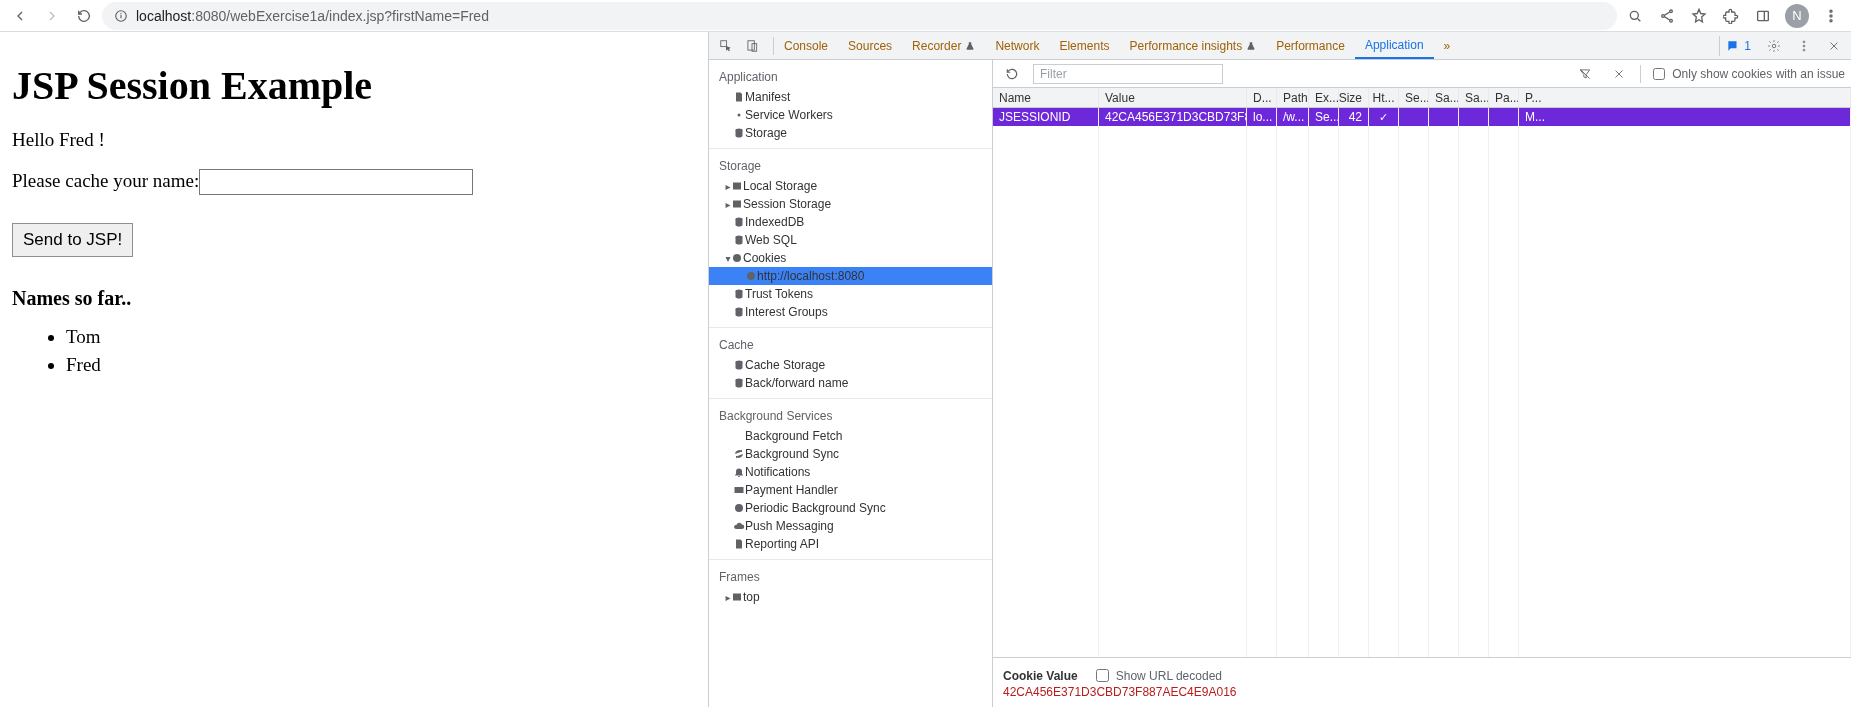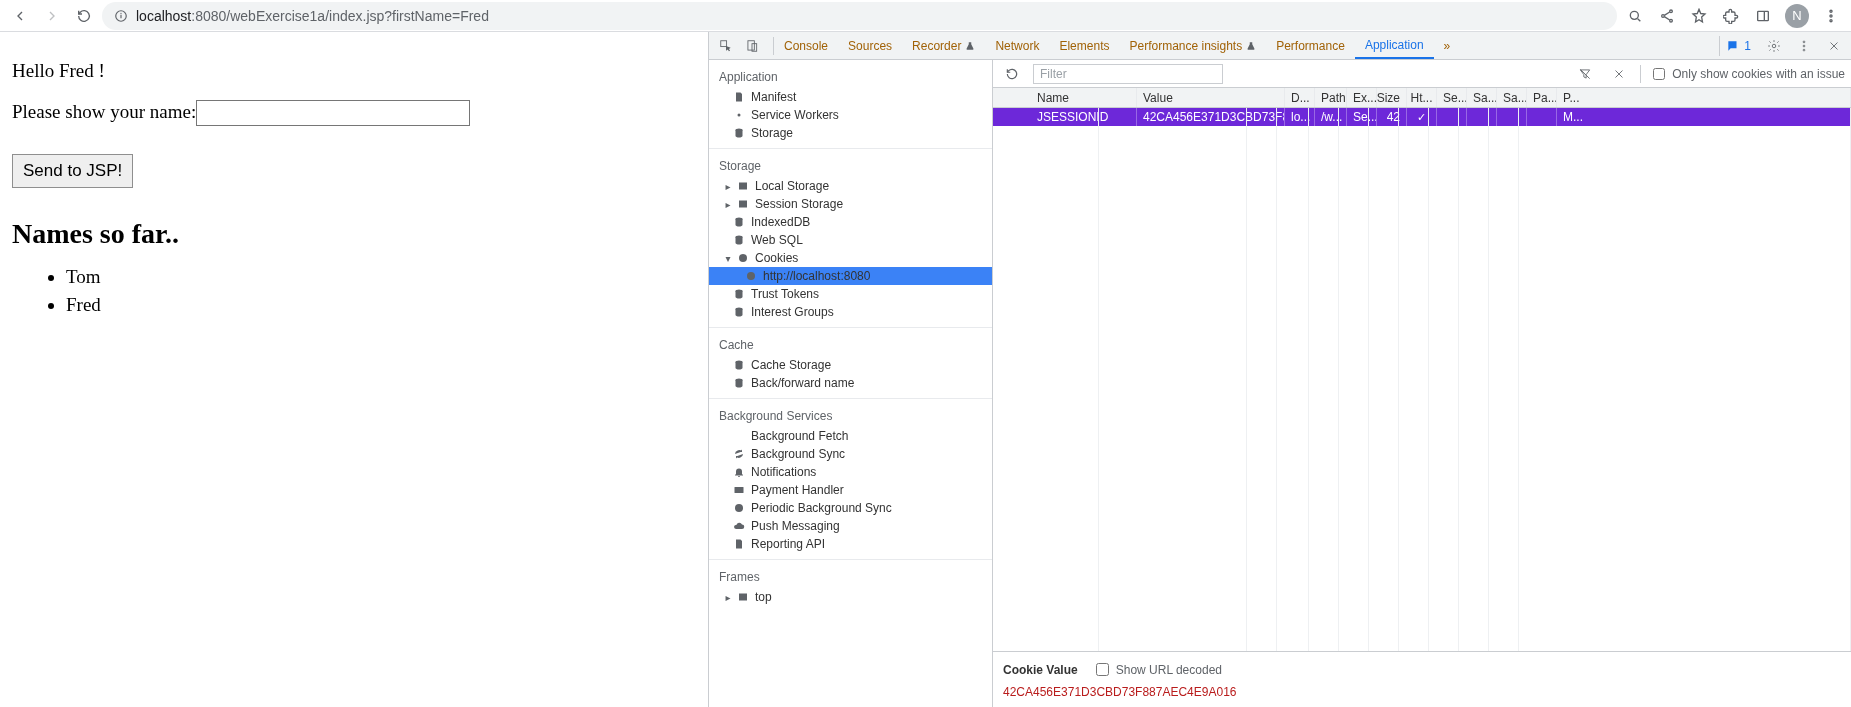--- a/index.html
+++ b/index.html
@@ -15,58 +15,58 @@
   .omni-path { color:#5f6368; }
   .avatar { width:24px; height:24px; border-radius:50%; background:#9aa0a6; color:#fff; display:flex; align-items:center; justify-content:center; font-weight:500; font-size:13px; margin:0 4px; }
   
   .content-row { flex:1; display:flex; min-height:0; }
   
   .page { width:708px; padding:10px 12px; font-family: "Times New Roman", serif; color:#000; overflow:auto; }
   .page h1 { font-size:40px; margin:20px 0 20px; font-weight:bold; }
   .page p { font-size:19px; margin:18px 0; }
   .page input[type=text] { font-size:16px; width:274px; height:26px; border:1px solid #767676; padding:2px 4px; vertical-align:baseline; background:#fff; }
   .page button { font-family: Arial, sans-serif; font-size:17px; padding:6px 10px; background:#efefef; border:1px solid #8f8f8f; margin-top:10px; }
-  .page h2 { font-size:28px; margin:30px 0 16px; font-weight:bold; }
+  .page h2 { font-size:20px; margin:30px 0 16px; font-weight:bold; }
   .page ul { margin:8px 0; padding-left:54px; }
   .page li { font-size:19px; margin:6px 0; }
   
   .devtools { flex:1; border-left:1px solid #cacdd1; display:flex; flex-direction:column; background:#fff; min-width:0; }
   .dt-tabs { height:28px; display:flex; align-items:center; border-bottom:1px solid #cacdd1; padding:0 4px; gap:0; background:#f1f3f4; }
   .dt-left-icons { display:flex; gap:0; margin-right:8px; }
   .dt-icon { width:26px; height:26px; display:flex; align-items:center; justify-content:center; color:#5f6368; }
   .dt-icon svg { width:14px; height:14px; stroke:#5f6368; fill:none; stroke-width:1.5; }
   .dt-tab { padding:0 10px; height:27px; display:flex; align-items:center; color:#a16207; font-size:12px; cursor:default; gap:4px; }
   .dt-tab.active { color:#1a73e8; border-bottom:2px solid #1a73e8; }
   .dt-flag { width:10px; height:10px; fill:#5f6368; }
   .dt-right { margin-left:auto; display:flex; align-items:center; gap:4px; }
   .issue-badge { display:flex; align-items:center; gap:4px; color:#1a73e8; padding:0 6px; border-left:1px solid #cacdd1; height:20px; }
   .issue-badge svg { width:14px; height:14px; fill:#1a73e8; }
   .dt-body { flex:1; display:flex; min-height:0; }
   
   .app-sidebar { width:284px; border-right:1px solid #cacdd1; overflow:auto; background:#fff; font-size:12px; }
   .app-section { border-bottom:1px solid #e8eaed; padding:6px 0; }
   .app-section-title { padding:4px 10px; color:#5f6368; font-size:12px; }
-  .tree-item { display:flex; align-items:center; height:18px; padding-left:24px; gap:6px; color:#333; white-space:nowrap; }
+  .tree-item { display:flex; align-items:center; height:18px; padding-left:24px; gap:0; color:#333; white-space:nowrap; }
   .tree-item.lv2 { padding-left:36px; }
   .tree-item.sel { background:#3b82f6; }
   .tree-item svg { width:12px; height:12px; fill:#5f6368; flex-shrink:0; }
   .tree-arrow { width:10px; display:inline-flex; justify-content:center; color:#5f6368; margin-left:2px; margin-right:-2px; font-size:10px; }
   .tree-item.witharrow { padding-left:12px; }
   
   .app-main { flex:1; display:flex; flex-direction:column; min-width:0; }
   .filter-bar { height:28px; border-bottom:1px solid #cacdd1; display:flex; align-items:center; padding:0 6px; gap:8px; }
   .filter-bar .refresh svg { width:14px; height:14px; stroke:#5f6368; fill:none; stroke-width:2; }
   .filter-input { flex:0 0 190px; height:20px; border:1px solid #cacdd1; padding:0 6px; color:#5f6368; display:flex; align-items:center; font-size:12px; background:#fff; }
   .filter-bar .tiny svg { width:14px; height:14px; stroke:#5f6368; fill:none; stroke-width:1.5; }
   .filter-bar label { display:flex; align-items:center; gap:4px; color:#5f6368; }
   .filter-bar input[type=checkbox]{ width:12px; height:12px; }
   .sep-v { width:1px; height:18px; background:#cacdd1; }
   
   .cookie-table { flex:1; display:flex; flex-direction:column; border-bottom:1px solid #cacdd1; overflow:hidden; font-size:12px; }
-  .ct-head, .ct-row { display:flex;padding-left:38px; }
+  .ct-head, .ct-row { display:flex; }
   .ct-head { height:20px; border-bottom:1px solid #cacdd1; background:#f1f3f4; }
   .ct-cell { border-right:1px solid #e8eaed; padding:0 6px; display:flex; align-items:center; overflow:hidden; text-overflow:ellipsis; white-space:nowrap; height:100%; }
   .ct-head .ct-cell { color:#333; font-weight:400; }
   .c-name { width:106px; }
   .c-value { width:148px; }
   .c-domain { width:30px; }
   .c-path { width:32px; }
   .c-expires { width:30px; }
   .c-size { width:30px; justify-content:flex-end; }
   .c-http { width:30px; justify-content:center; }
@@ -75,21 +75,21 @@
   .c-part { width:30px;text-align:center; }
   .c-pri { flex:1; min-width:20px; }
   .ct-row { height:18px; }
   .ct-row.sel { background:#6d28d9; color:#fff; }
   .ct-row.sel .ct-cell { border-right:1px solid rgba(255,255,255,0.3); }
   .ct-body { flex:1; position:relative; }
   .grid-bg { position:absolute; top:0; bottom:0; left:0; right:0; display:flex; pointer-events:none; }
   .grid-bg div { border-right:1px solid #eef0f2; }
   .check { color:#fff; font-size:11px; }
   
-  .cookie-detail { padding:8px 10px; display:flex; flex-direction:column; gap:6px; }
+  .cookie-detail { padding:8px 10px; display:flex; flex-direction:column; }
   .cd-row1 { display:flex; align-items:center; gap:14px; }
   .cd-label { font-weight:600; color:#333; }
   .cd-check { display:flex; align-items:center; gap:4px; color:#5f6368; }
   .cd-value { color:#b91c1c; word-break:break-all; }
 </style>
 </head>
 <body>
 
 <div class="root">
 
@@ -157,23 +157,24 @@
           <circle cx="12" cy="5" r="1.6"></circle>
           <circle cx="12" cy="12" r="1.6"></circle>
           <circle cx="12" cy="19" r="1.6"></circle>
         </svg>
       </div>
   </div>
 
   <div class="content-row">
 
     <div class="page">
+      <h1>JSP Session Example</h1>
       <p>Hello Fred !</p>
       <p>
-        <span>Please show your name:</span><input type="text" style="">
+        <span>Please cache your name:</span><input type="text" style="">
       </p>
       <p><button>Send to JSP!</button></p>
       <h2>Names so far..</h2>
       <ul>
         <li>Tom</li>
         <li>Fred</li>
       </ul>
     </div>
 
     <div class="devtools">

